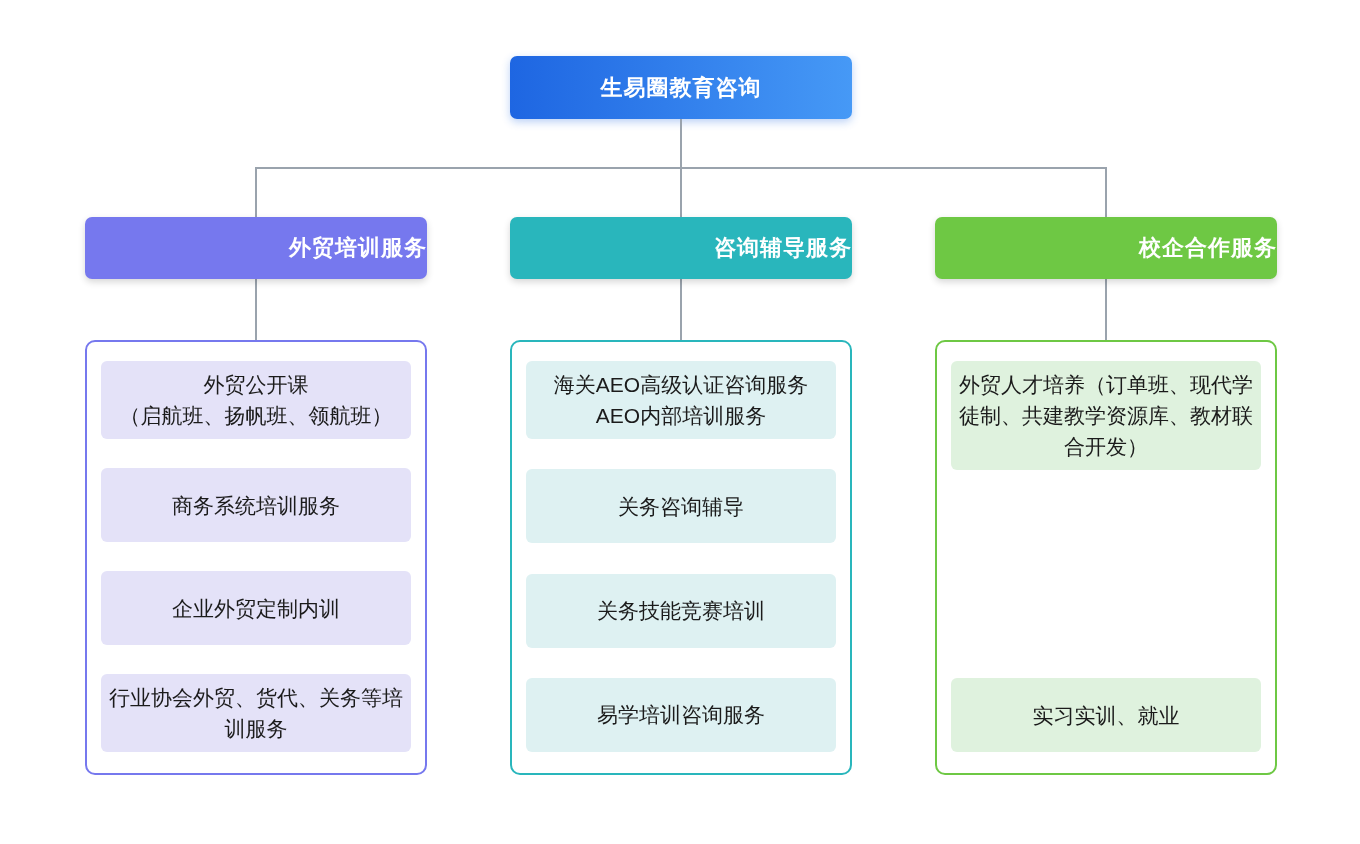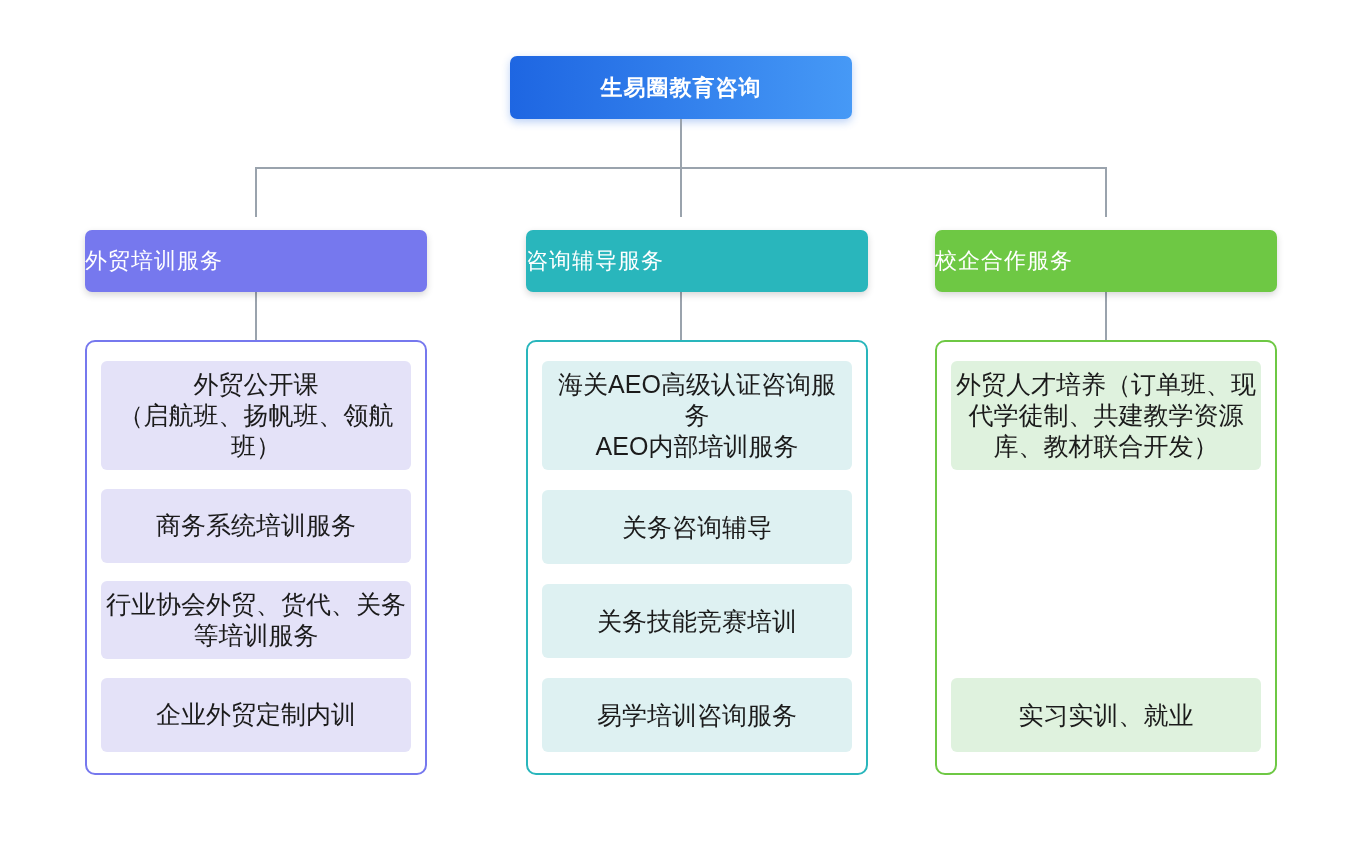--- a/index.html
+++ b/index.html
@@ -31,26 +31,26 @@
     border-radius: 7px;
     display: flex; align-items: center; justify-content: center;
     color: #ffffff;
     font-size: 22px; font-weight: bold; letter-spacing: 1px;
     box-shadow: 0 3px 8px rgba(30,102,226,0.30);
   }
 
   
   .branch-header {
     position: absolute;
-    top: 230px;
+    top: 217px;
     width: 342px; height: 62px;
     border-radius: 7px;
-    display: flex; align-items: center; justify-content: flex-start;
+    display: flex; align-items: center; justify-content: flex-end;
     color: #ffffff;
-    font-size: 22px; font-weight: normal; letter-spacing: 1px;
+    font-size: 22px; font-weight: bold; letter-spacing: 1px;
     background: var(--accent);
     box-shadow: 0 3px 7px rgba(0,0,0,0.16);
   }
 
   
   .branch-panel {
     position: absolute;
     top: 340px;
     width: 342px; height: 435px;
     box-sizing: border-box;
@@ -64,27 +64,27 @@
   .service-item {
     background: var(--item-bg);
     border-radius: 6px;
     min-height: 74px;
     box-sizing: border-box;
     padding: 8px 4px;
     display: flex; flex-direction: column;
     align-items: center; justify-content: center;
     text-align: center;
     color: #1b1b1b;
-    font-size: 25px;
+    font-size: 21px;
     line-height: 31px;
   }
   .service-item .item-line { display: block; }
 
   .col-left   { left: 85px;  }
-  .col-mid    { left: 510px; margin-left: 16px; }
+  .col-mid    { left: 510px; }
   .col-right  { left: 935px; }
 </style>
 </head>
 <body>
 
 <div class="canvas">
 
   <div class="root-node" style="background: linear-gradient(90deg, rgb(30, 102, 226), rgb(70, 153, 246));">
     <span>生易圈教育咨询</span>
   </div>
@@ -105,24 +105,24 @@
     </div>
     <div class="branch-panel col-left">
       <div class="service-item">
         <span class="item-line">外贸公开课</span>
         <span class="item-line">（启航班、扬帆班、领航班）</span>
       </div>
       <div class="service-item">
         <span class="item-line">商务系统培训服务</span>
       </div>
       <div class="service-item">
-        <span class="item-line">行业协会外贸、货代、关务等培训服务</span>
+        <span class="item-line">企业外贸定制内训</span>
       </div>
       <div class="service-item">
-        <span class="item-line">企业外贸定制内训</span>
+        <span class="item-line">行业协会外贸、货代、关务等培训服务</span>
       </div>
     </div>
   </div>
 
   <div style="--accent: #29B6BC; --item-bg: #DEF1F2;">
     <div class="branch-header col-mid">
       <span>咨询辅导服务</span>
     </div>
     <div class="branch-panel col-mid">
       <div class="service-item">

